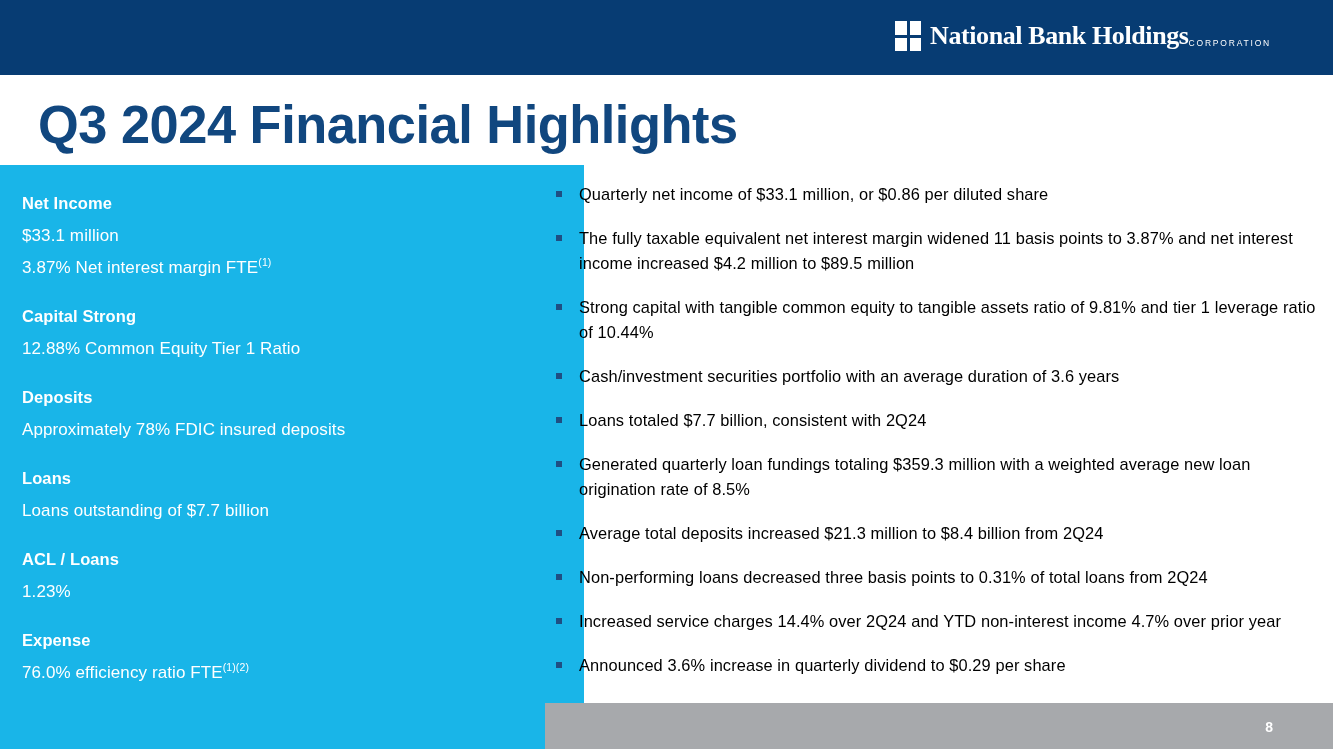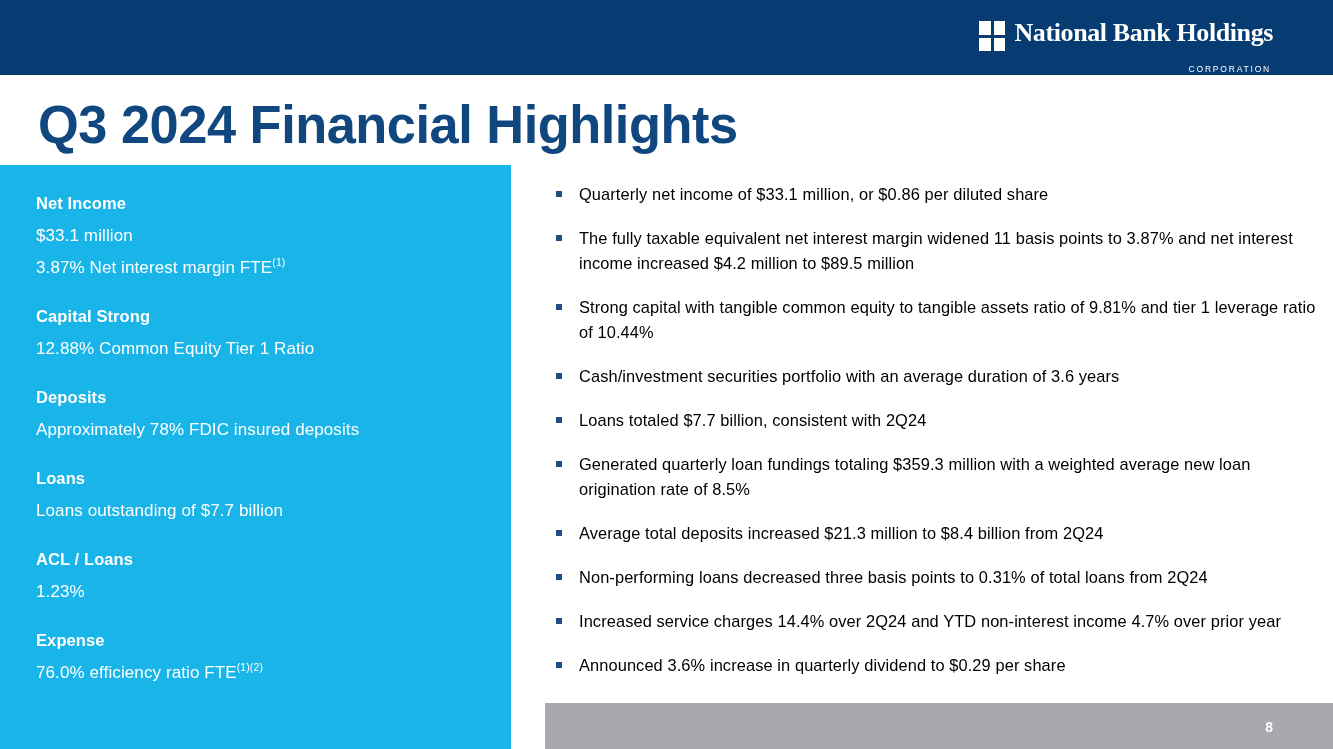--- a/index.html
+++ b/index.html
@@ -45,21 +45,21 @@
     gap: 3px;
     margin-right: 9px;
     margin-top: 1px;
   }
   .logo-mark i {
     display: block;
     background: #ffffff;
   }
   .logo-text {
     display: flex;
-    flex-direction: column;
+    flex-direction: row;
     align-items: flex-end;
   }
   .logo-name {
     color: #ffffff;
     font-family: "Liberation Serif", serif;
     font-size: 26px;
     line-height: 26px;
     font-weight: 700;
     letter-spacing: -0.4px;
     white-space: nowrap;
@@ -89,25 +89,25 @@
     transform: scaleX(0.97);
     transform-origin: left center;
     white-space: nowrap;
   }
 
   
   .left-panel {
     position: absolute;
     left: 0;
     top: 165px;
-    width: 511px;
+    width: 584px;
     height: 584px;
     background: #19b5e8;
     box-sizing: border-box;
-    padding: 26px 44px 0 36px;
+    padding: 26px 44px 0 22px;
   }
   .metric {
     margin-bottom: 25px;
   }
   .metric-label {
     color: #ffffff;
     font-size: 16.5px;
     line-height: 24px;
     font-weight: 700;
     letter-spacing: 0.1px;

